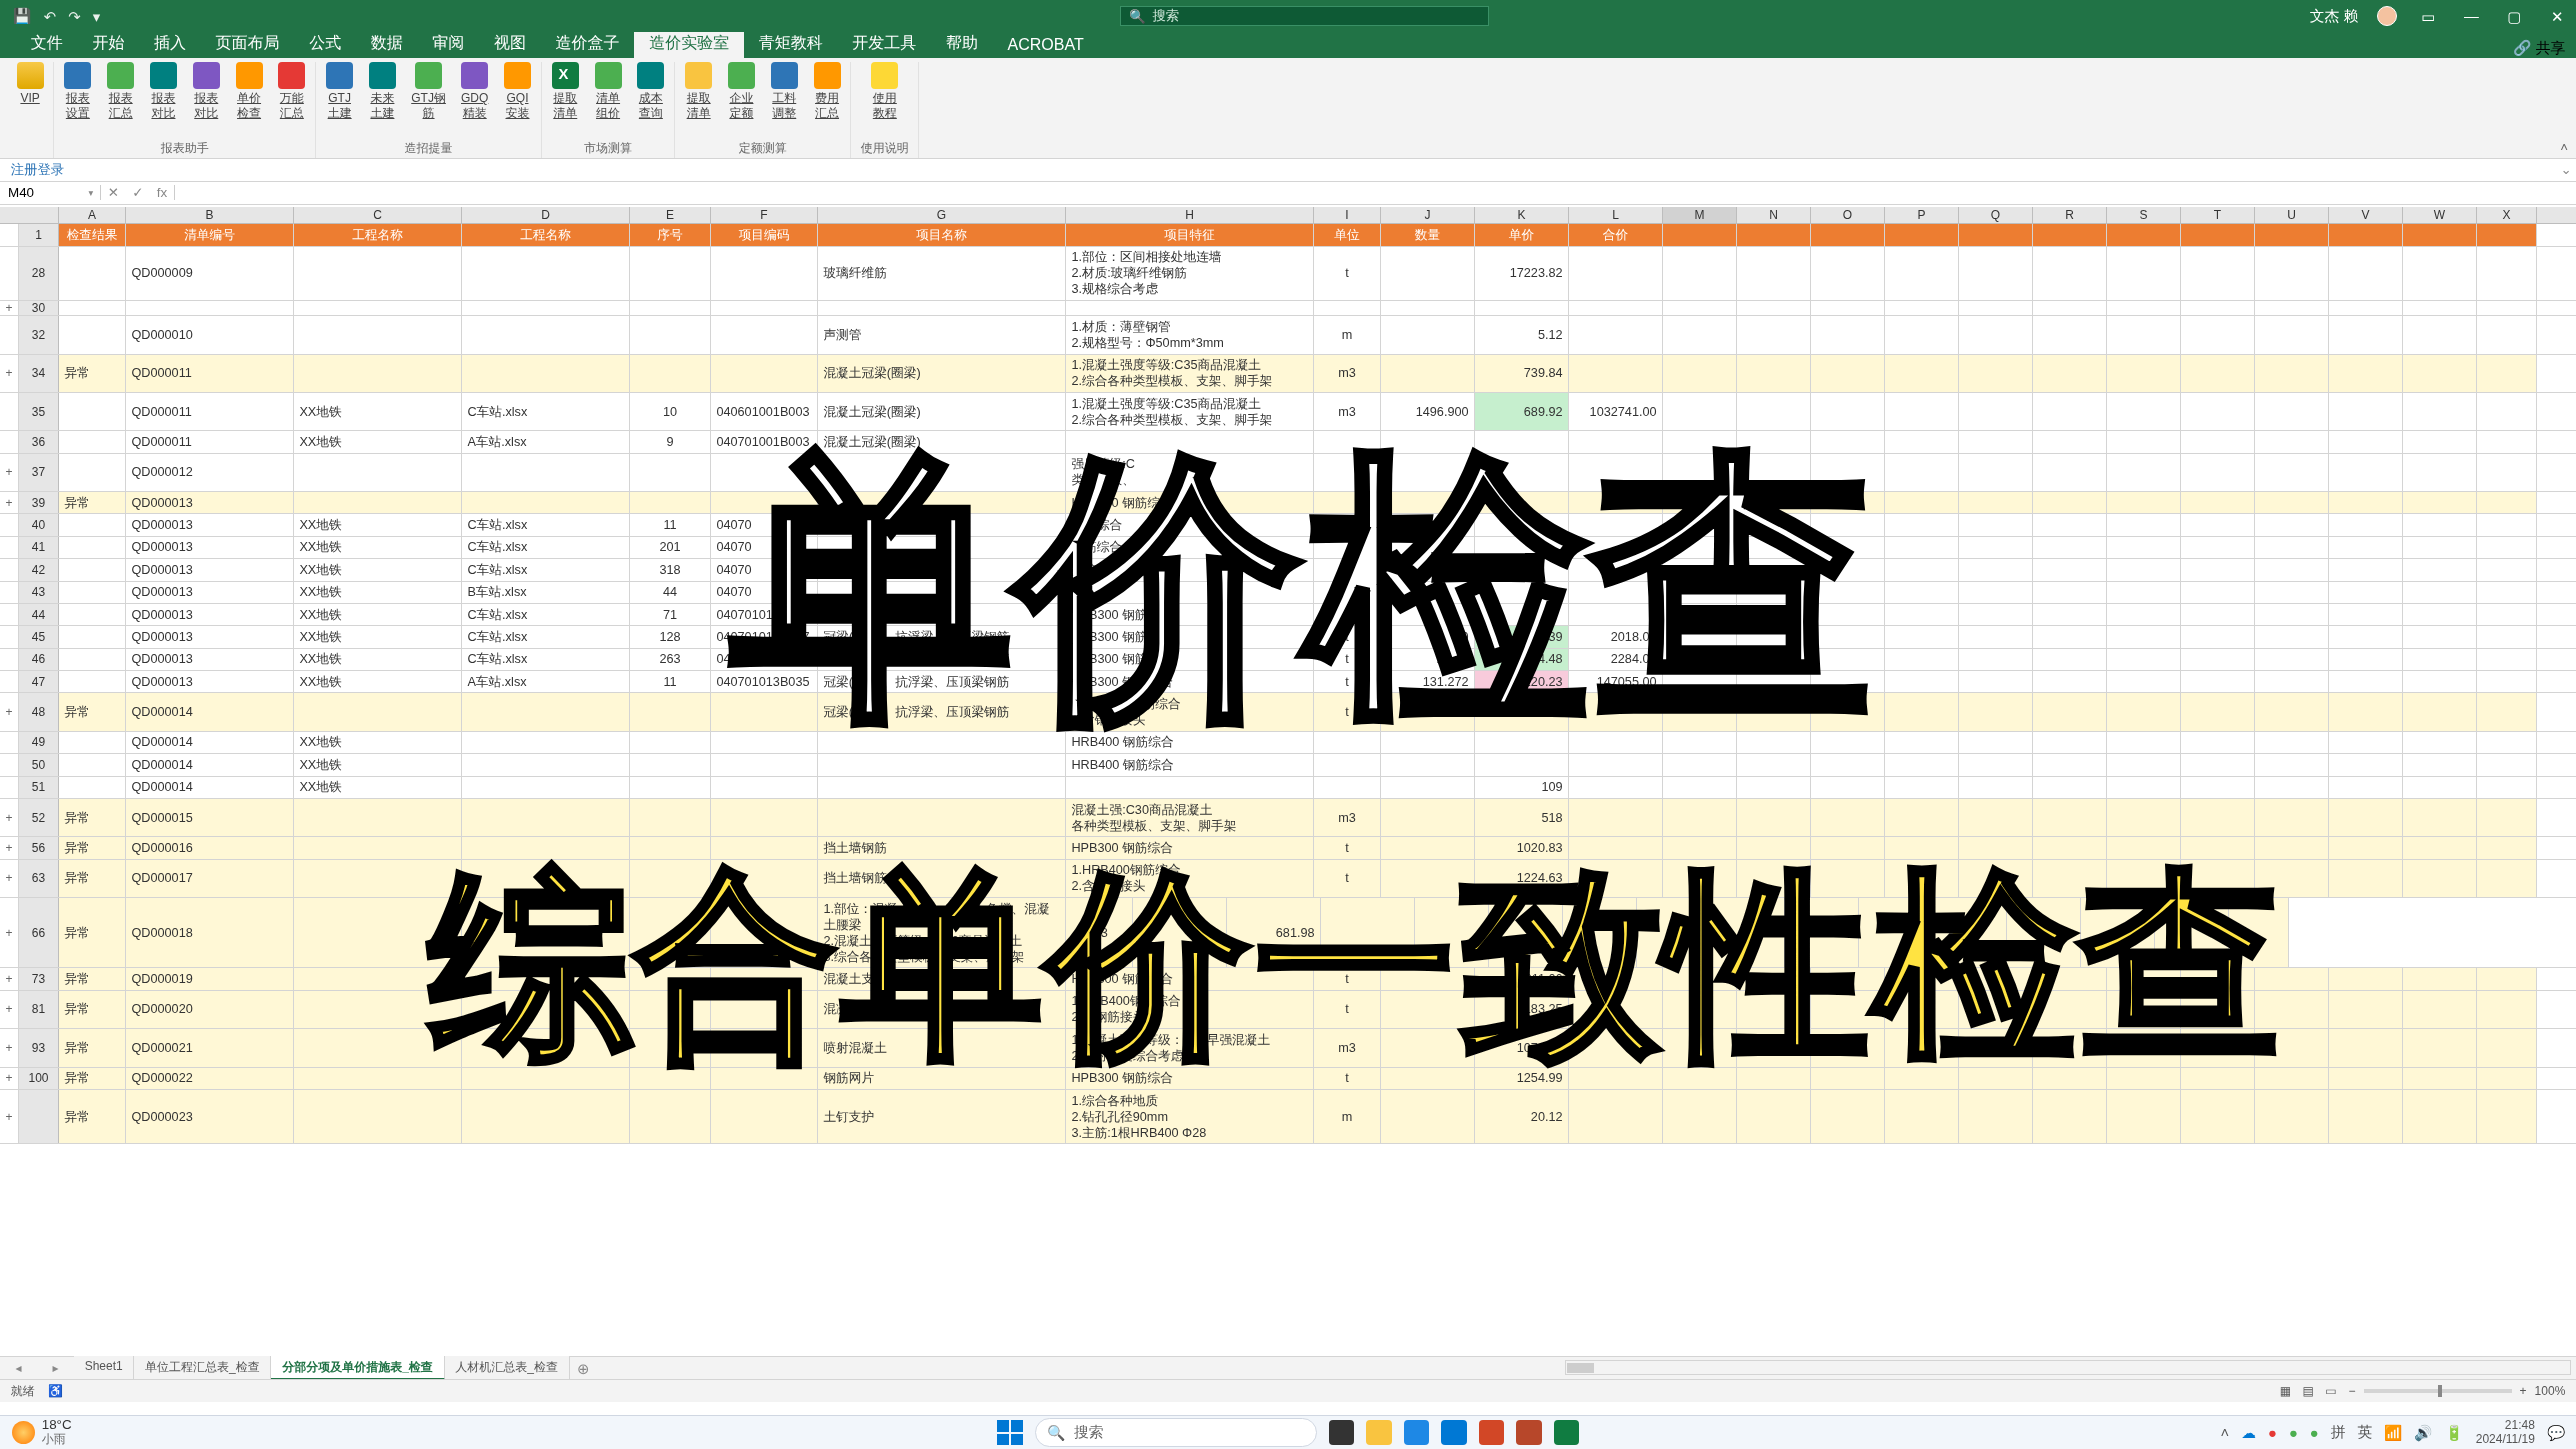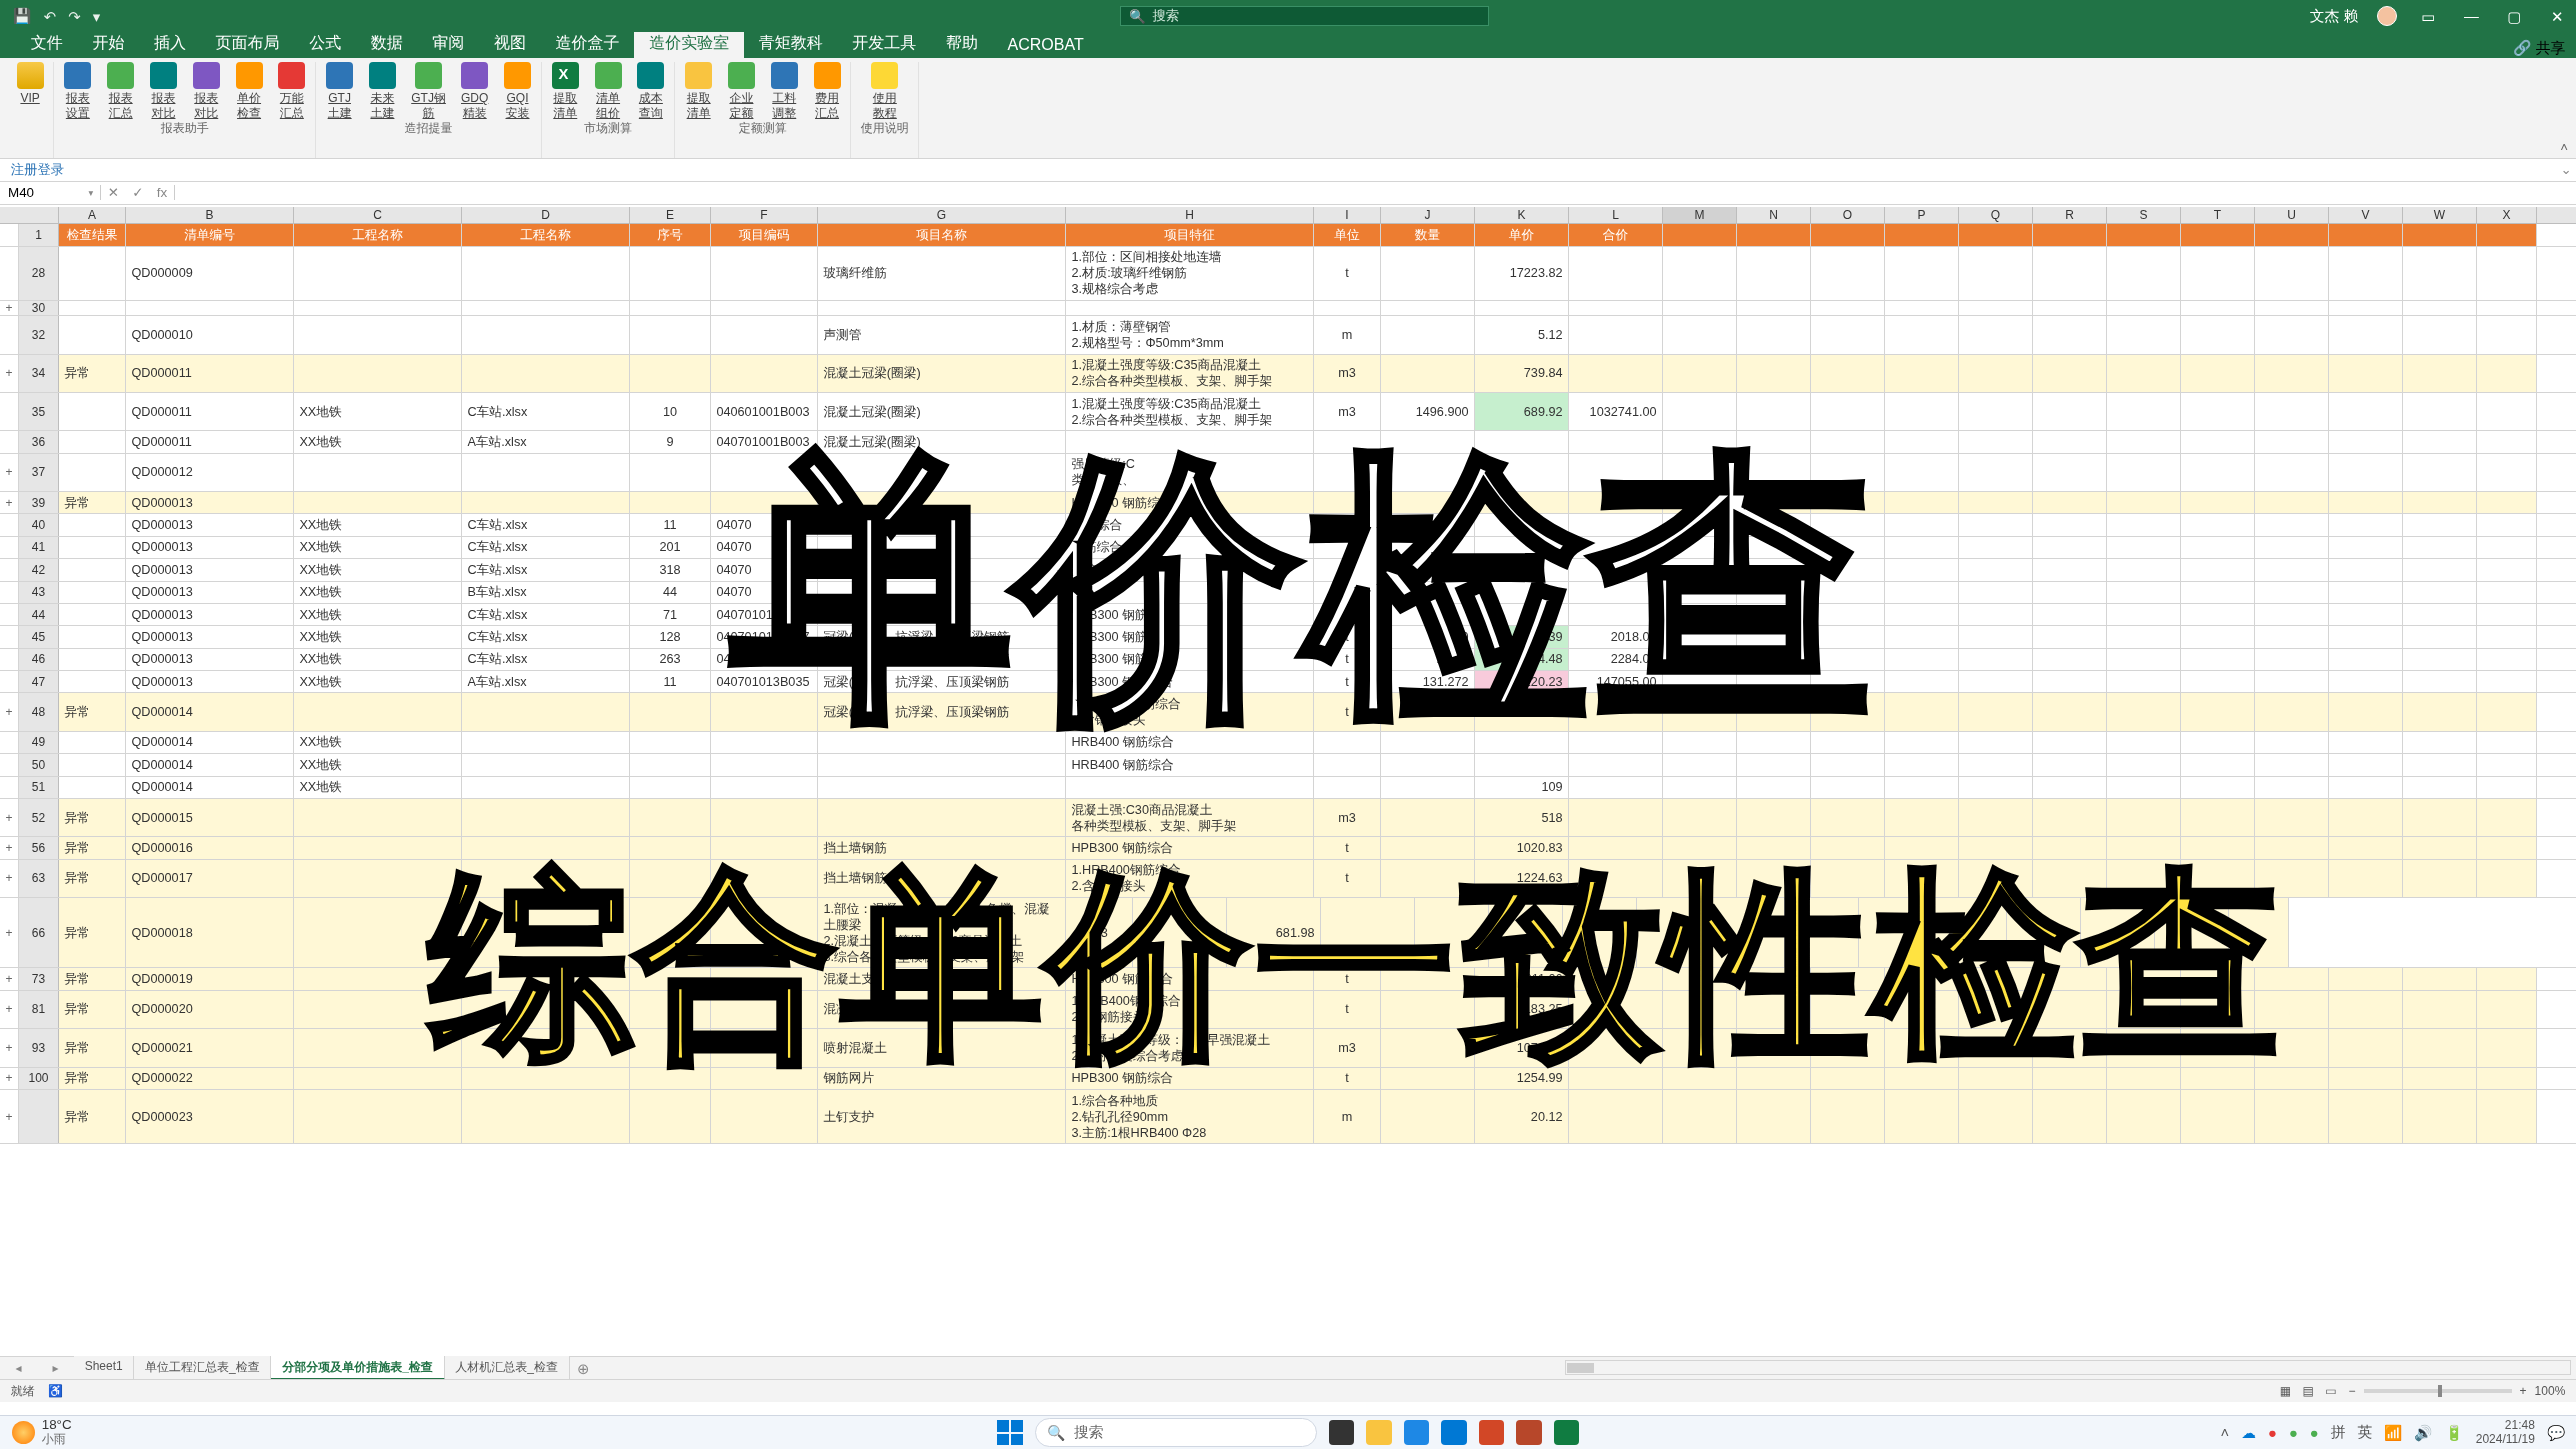--- a/index.html
+++ b/index.html
@@ -22,21 +22,21 @@
 .ribbon-tabs .share { position: absolute; right: 10.7px; color: #000000; font-size: 14.8px; }
 
 
 .ribbon { height: 101px; background: #f3f3f3; border-bottom: 0.7px solid #d4d4d4; display: flex; padding: 4px 6.7px 0 6.7px; position: relative; }
 .ribbon .chevron { position: absolute; right: 8px; bottom: 2.7px; font-size: 13.4px; color: #666; }
 .ribbon-group { display: flex; flex-direction: column; align-items: center; border-right: 0.7px solid #e1e1e1; padding: 0 9.4px; }
 .ribbon-group .btns { display: flex; gap: 14.8px; }
 .ribbon-btn { display: flex; flex-direction: column; align-items: center; font-size: 12px; color: #444; cursor: pointer; text-decoration: underline; }
 .ribbon-btn .icon { width: 28px; height: 28px; display: flex; align-items: center; justify-content: center; margin-bottom: 1.3px; }
 .ribbon-btn .lbl { text-align: center; line-height: 14.8px; white-space: pre; }
-.ribbon-group .group-name { font-size: 12px; color: #666; margin-top: 0; padding-bottom: 2.7px; }
+.ribbon-group .group-name { font-size: 12px; color: #666; margin-top: 20px; padding-bottom: 2.7px; }
 
 
 .ico { width: 27px; height: 27px; border-radius: 4px; }
 .ico.vip { background: linear-gradient(#f7c948,#e0a800); }
 .ico.blue { background: #2e75b6; }
 .ico.green { background: #4caf50; }
 .ico.teal { background: #008080; }
 .ico.purple { background: #7e57c2; }
 .ico.orange { background: #ff9800; }
 .ico.red { background: #e53935; }

